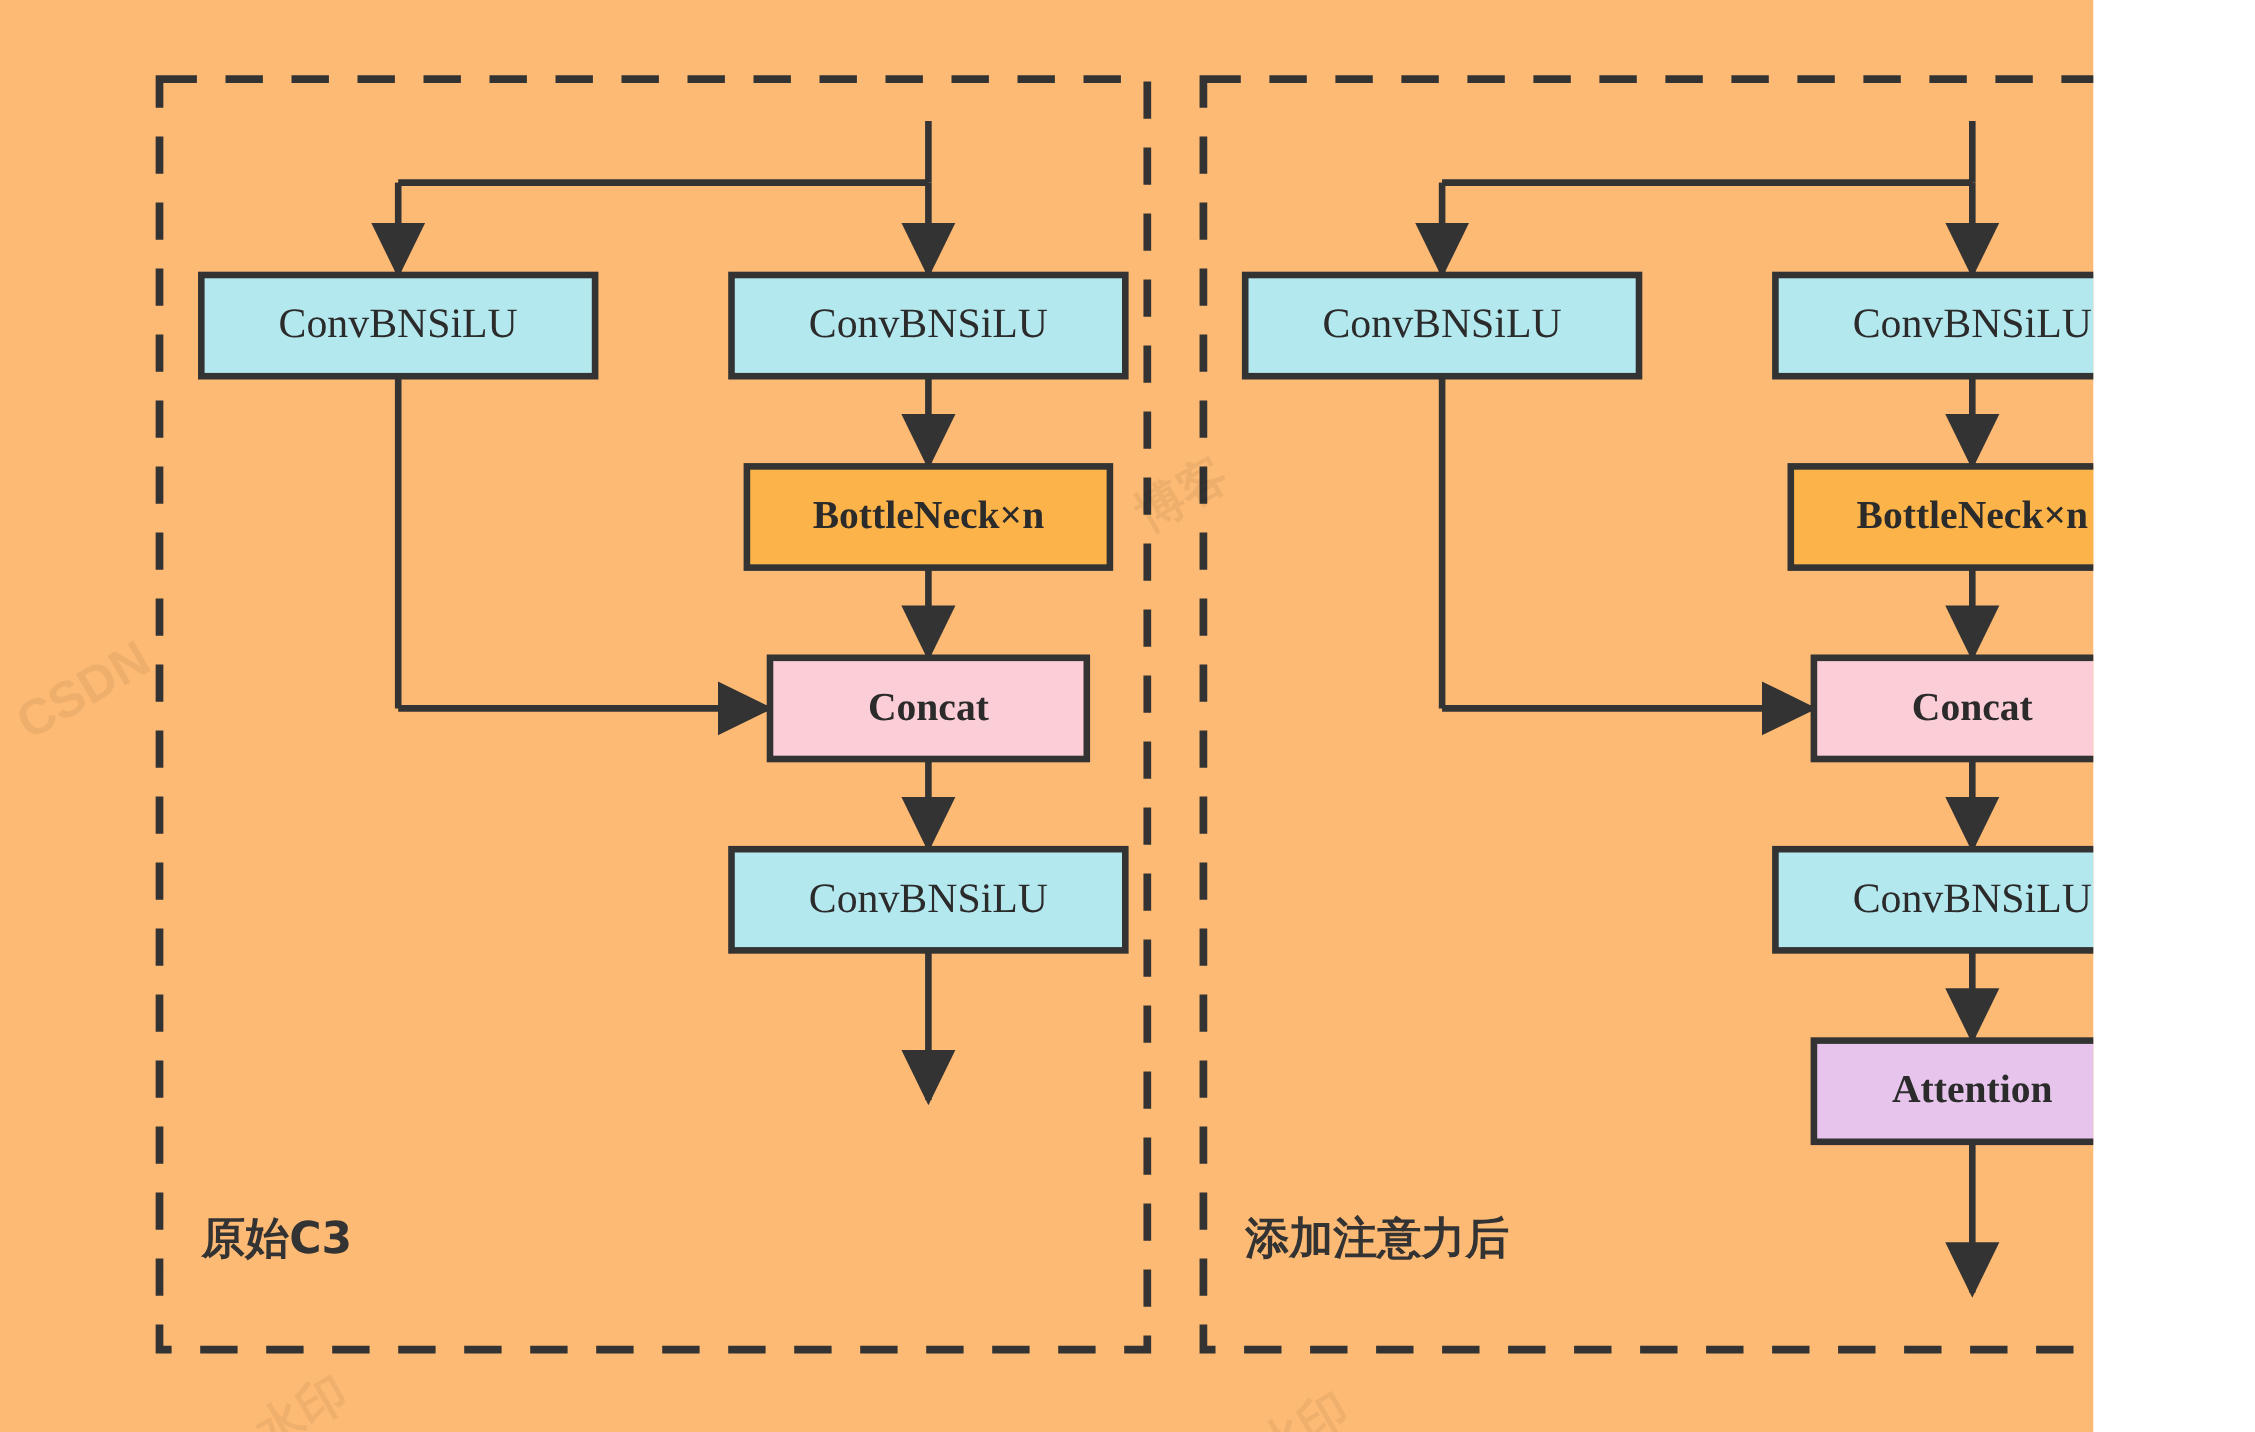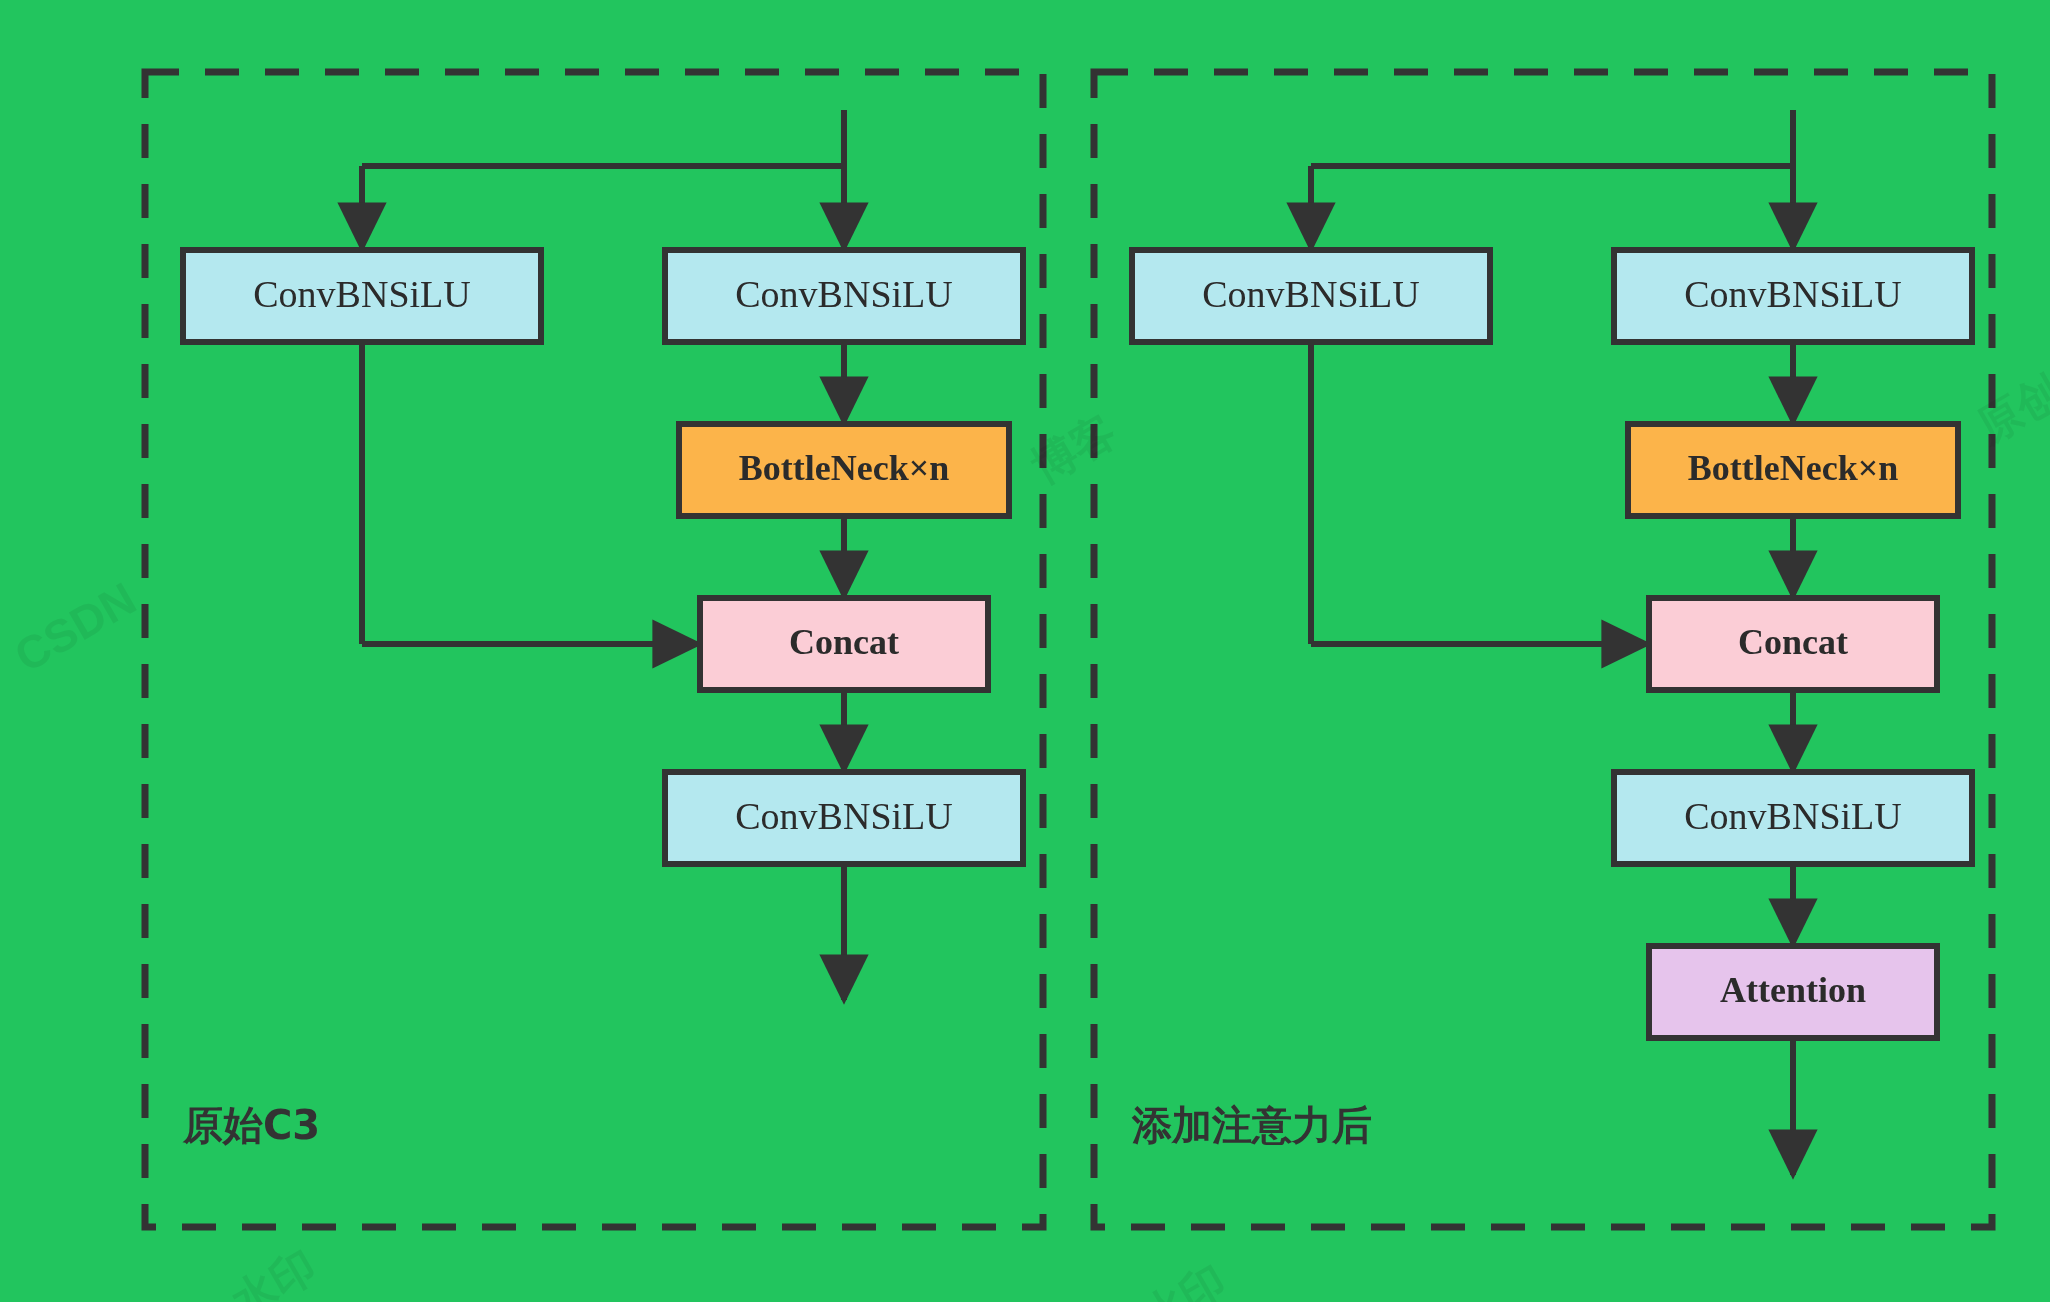--- a/index.html
+++ b/index.html
@@ -2,23 +2,23 @@
 <html><head>
 <meta charset="utf-8">
 <style>
   html, body {
     margin: 0;
     padding: 0;
     background: #ffffff;
   }
   #stage {
     position: relative;
-    width: 2050px;
+    width: 1903px;
     height: 1302px;
-    background: #22c55e;
+    background: #fdba74;
     overflow: hidden;
     font-family: "Liberation Serif", "DejaVu Serif", serif;
   }
   #diagram {
     position: absolute;
     top: 0; left: 0;
     width: 2050px;
     height: 1302px;
   }
   .wm {

